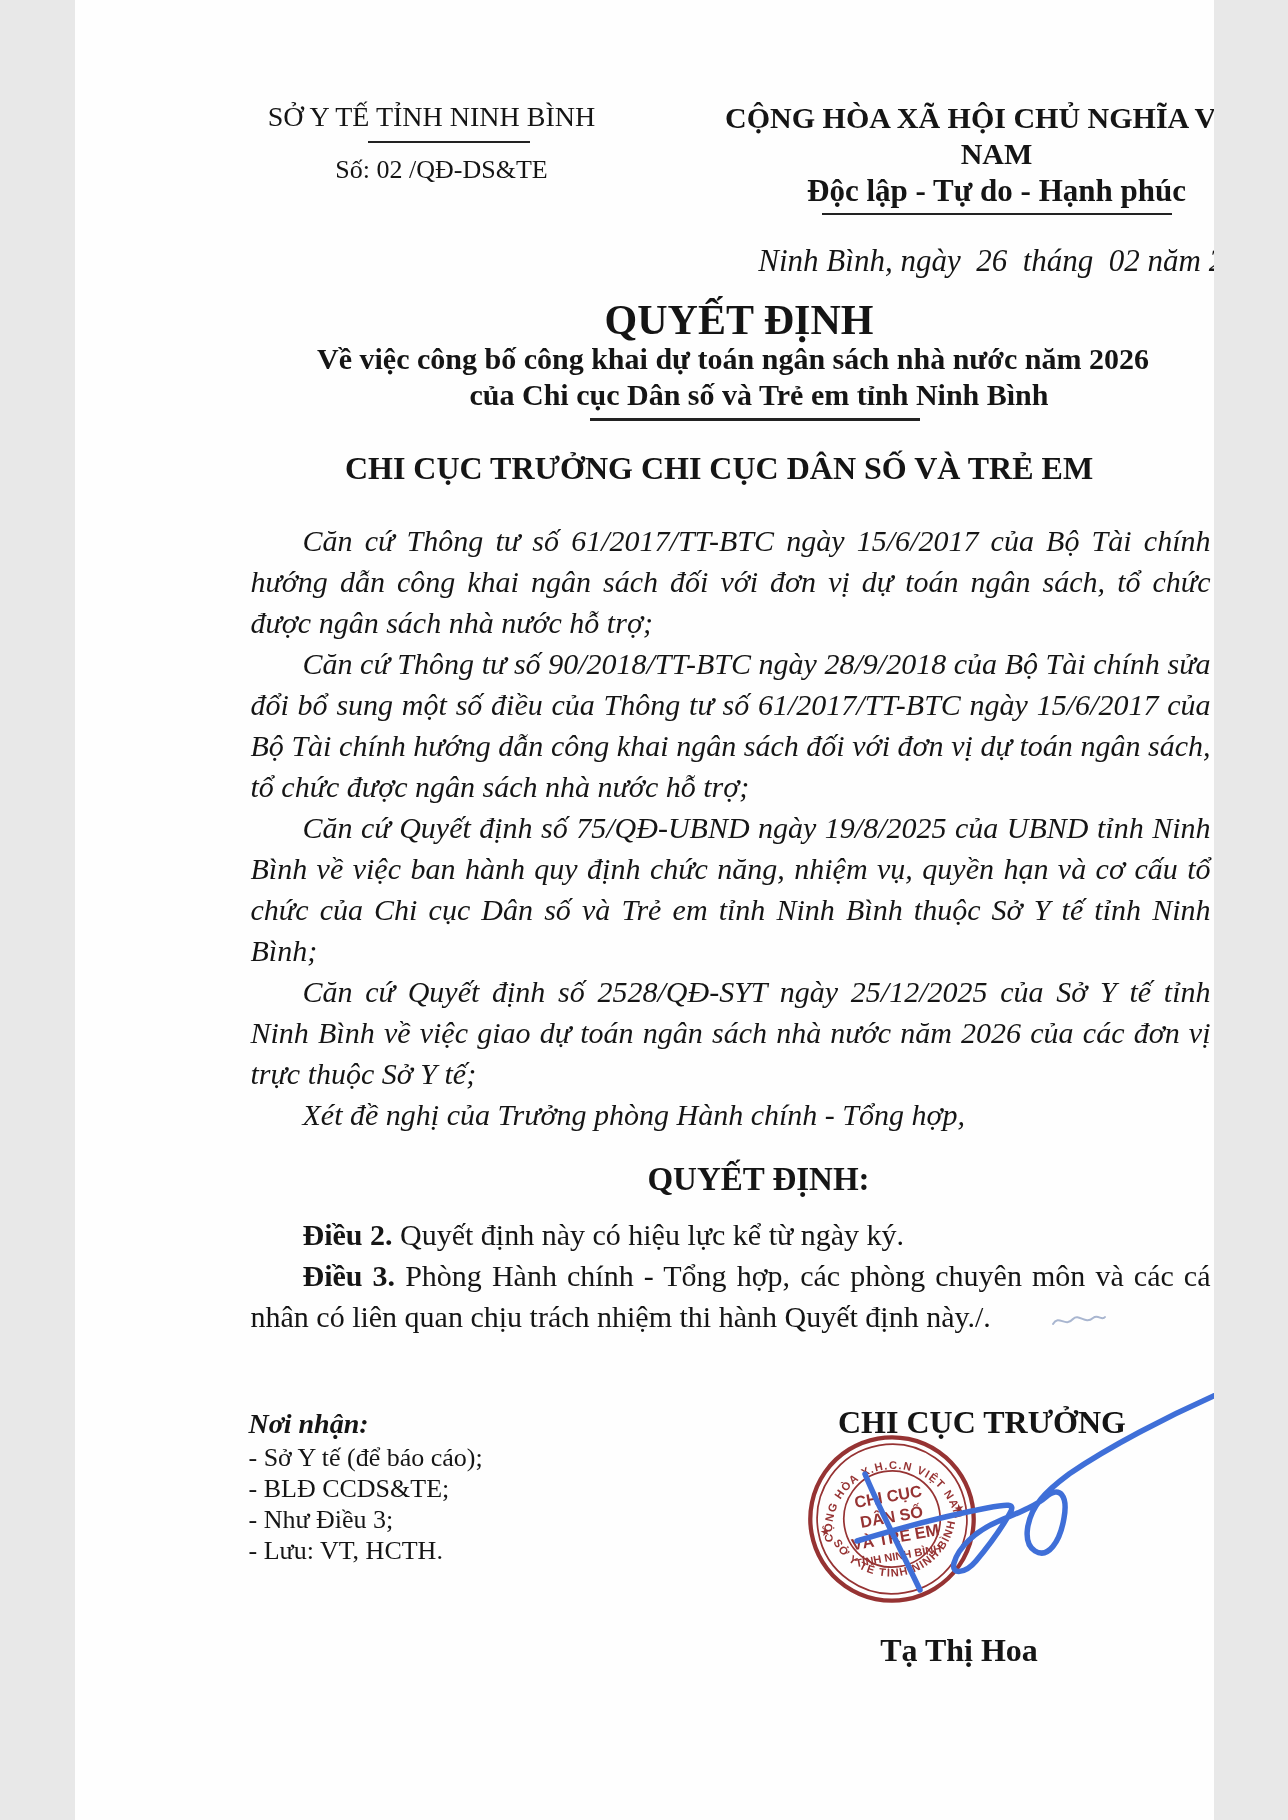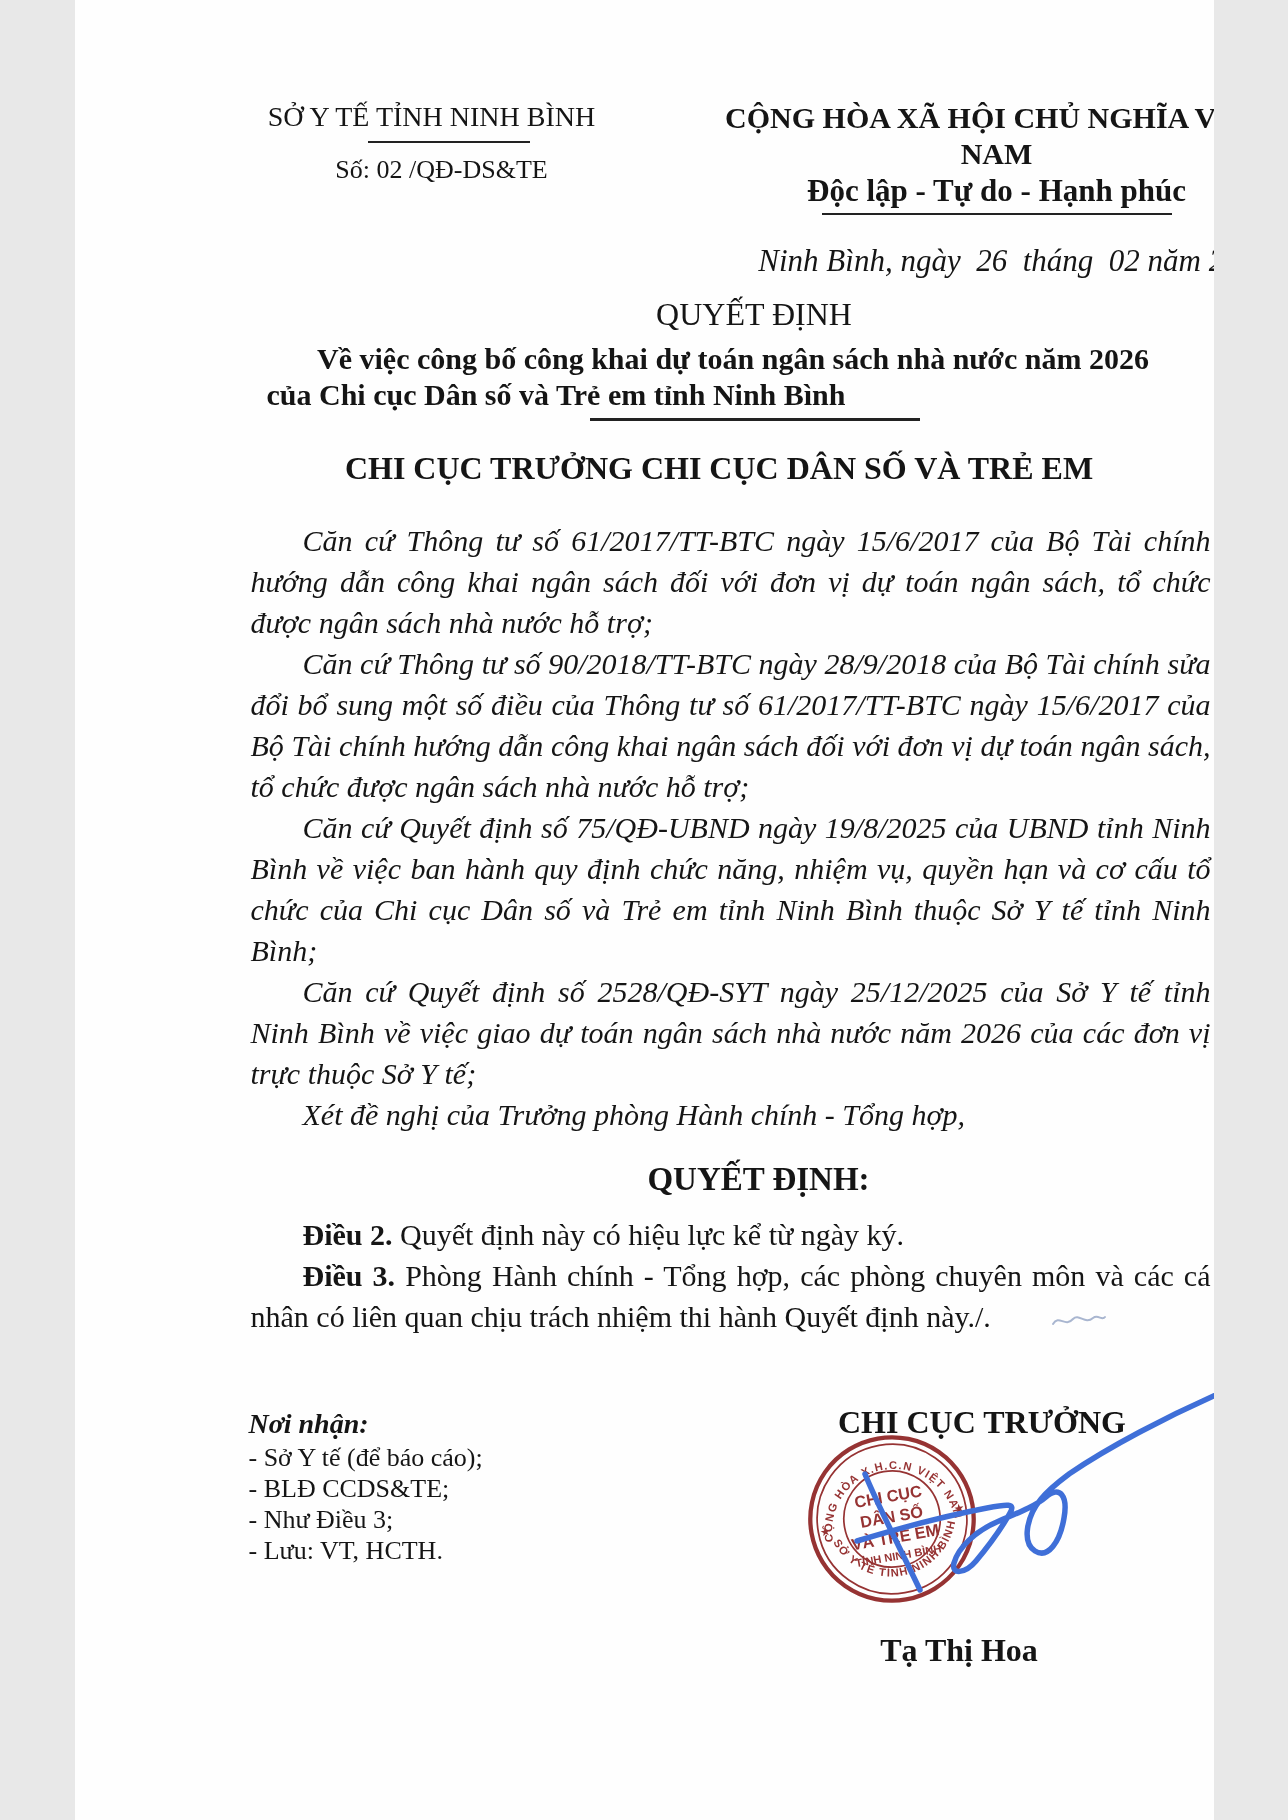--- a/index.html
+++ b/index.html
@@ -17,25 +17,25 @@
   .org-parent   { font-size:28px; line-height:34px; }
   .org-name     { font-size:30px; font-weight:bold; line-height:36px; margin-top:3px; }
   .rule-left    { width:162px; border-top:2px solid #222; margin:7px 0 0 141px; }
   .doc-number   { font-size:26px; margin-top:12px; padding-left:20px; }
   .nat-header   { font-size:30px; font-weight:bold; line-height:36px; }
   .nat-motto    { font-size:31px; font-weight:bold; line-height:37px; margin-top:0; }
   .rule-right   { width:350px; border-top:2px solid #222; margin:4px auto 0; }
   .place-date   { font-size:31px; font-style:italic; margin-top:28px; padding-left:36px; white-space:pre; }
 
   
-  .title-main   { position:absolute; left:15px; top:196px; width:100%; text-align:center;
-                  font-size:32px; font-weight:normal; transform:translateX(20px); }
+  .title-main   { position:absolute; left:0; top:196px; width:100%; text-align:center;
+                  font-size:42px; font-weight:bold; transform:translateX(20px); }
   .title-sub1   { position:absolute; left:0; top:242px; width:100%; text-align:center;
                   font-size:30px; font-weight:bold; transform:translateX(14px); }
-  .title-sub2   { position:absolute; left:0; top:278px; width:100%; 
+  .title-sub2   { position:absolute; left:0; top:278px; width:100%; text-align:center;
                   font-size:30px; font-weight:bold; transform:translateX(40px); }
   .rule-title   { position:absolute; left:50%; top:318px; width:330px; margin-left:-129px;
                   border-top:3px solid #222; }
   .issuer       { position:absolute; left:0; top:350px; width:100%; text-align:center;
                   font-size:32px; font-weight:bold; }
 
   
   .body { position:absolute; left:24px; top:420px; width:960px; }
   .body p { font-size:30px; line-height:41px; text-align:justify; text-indent:52px; margin:0; }
   .preamble { font-style:italic; }

